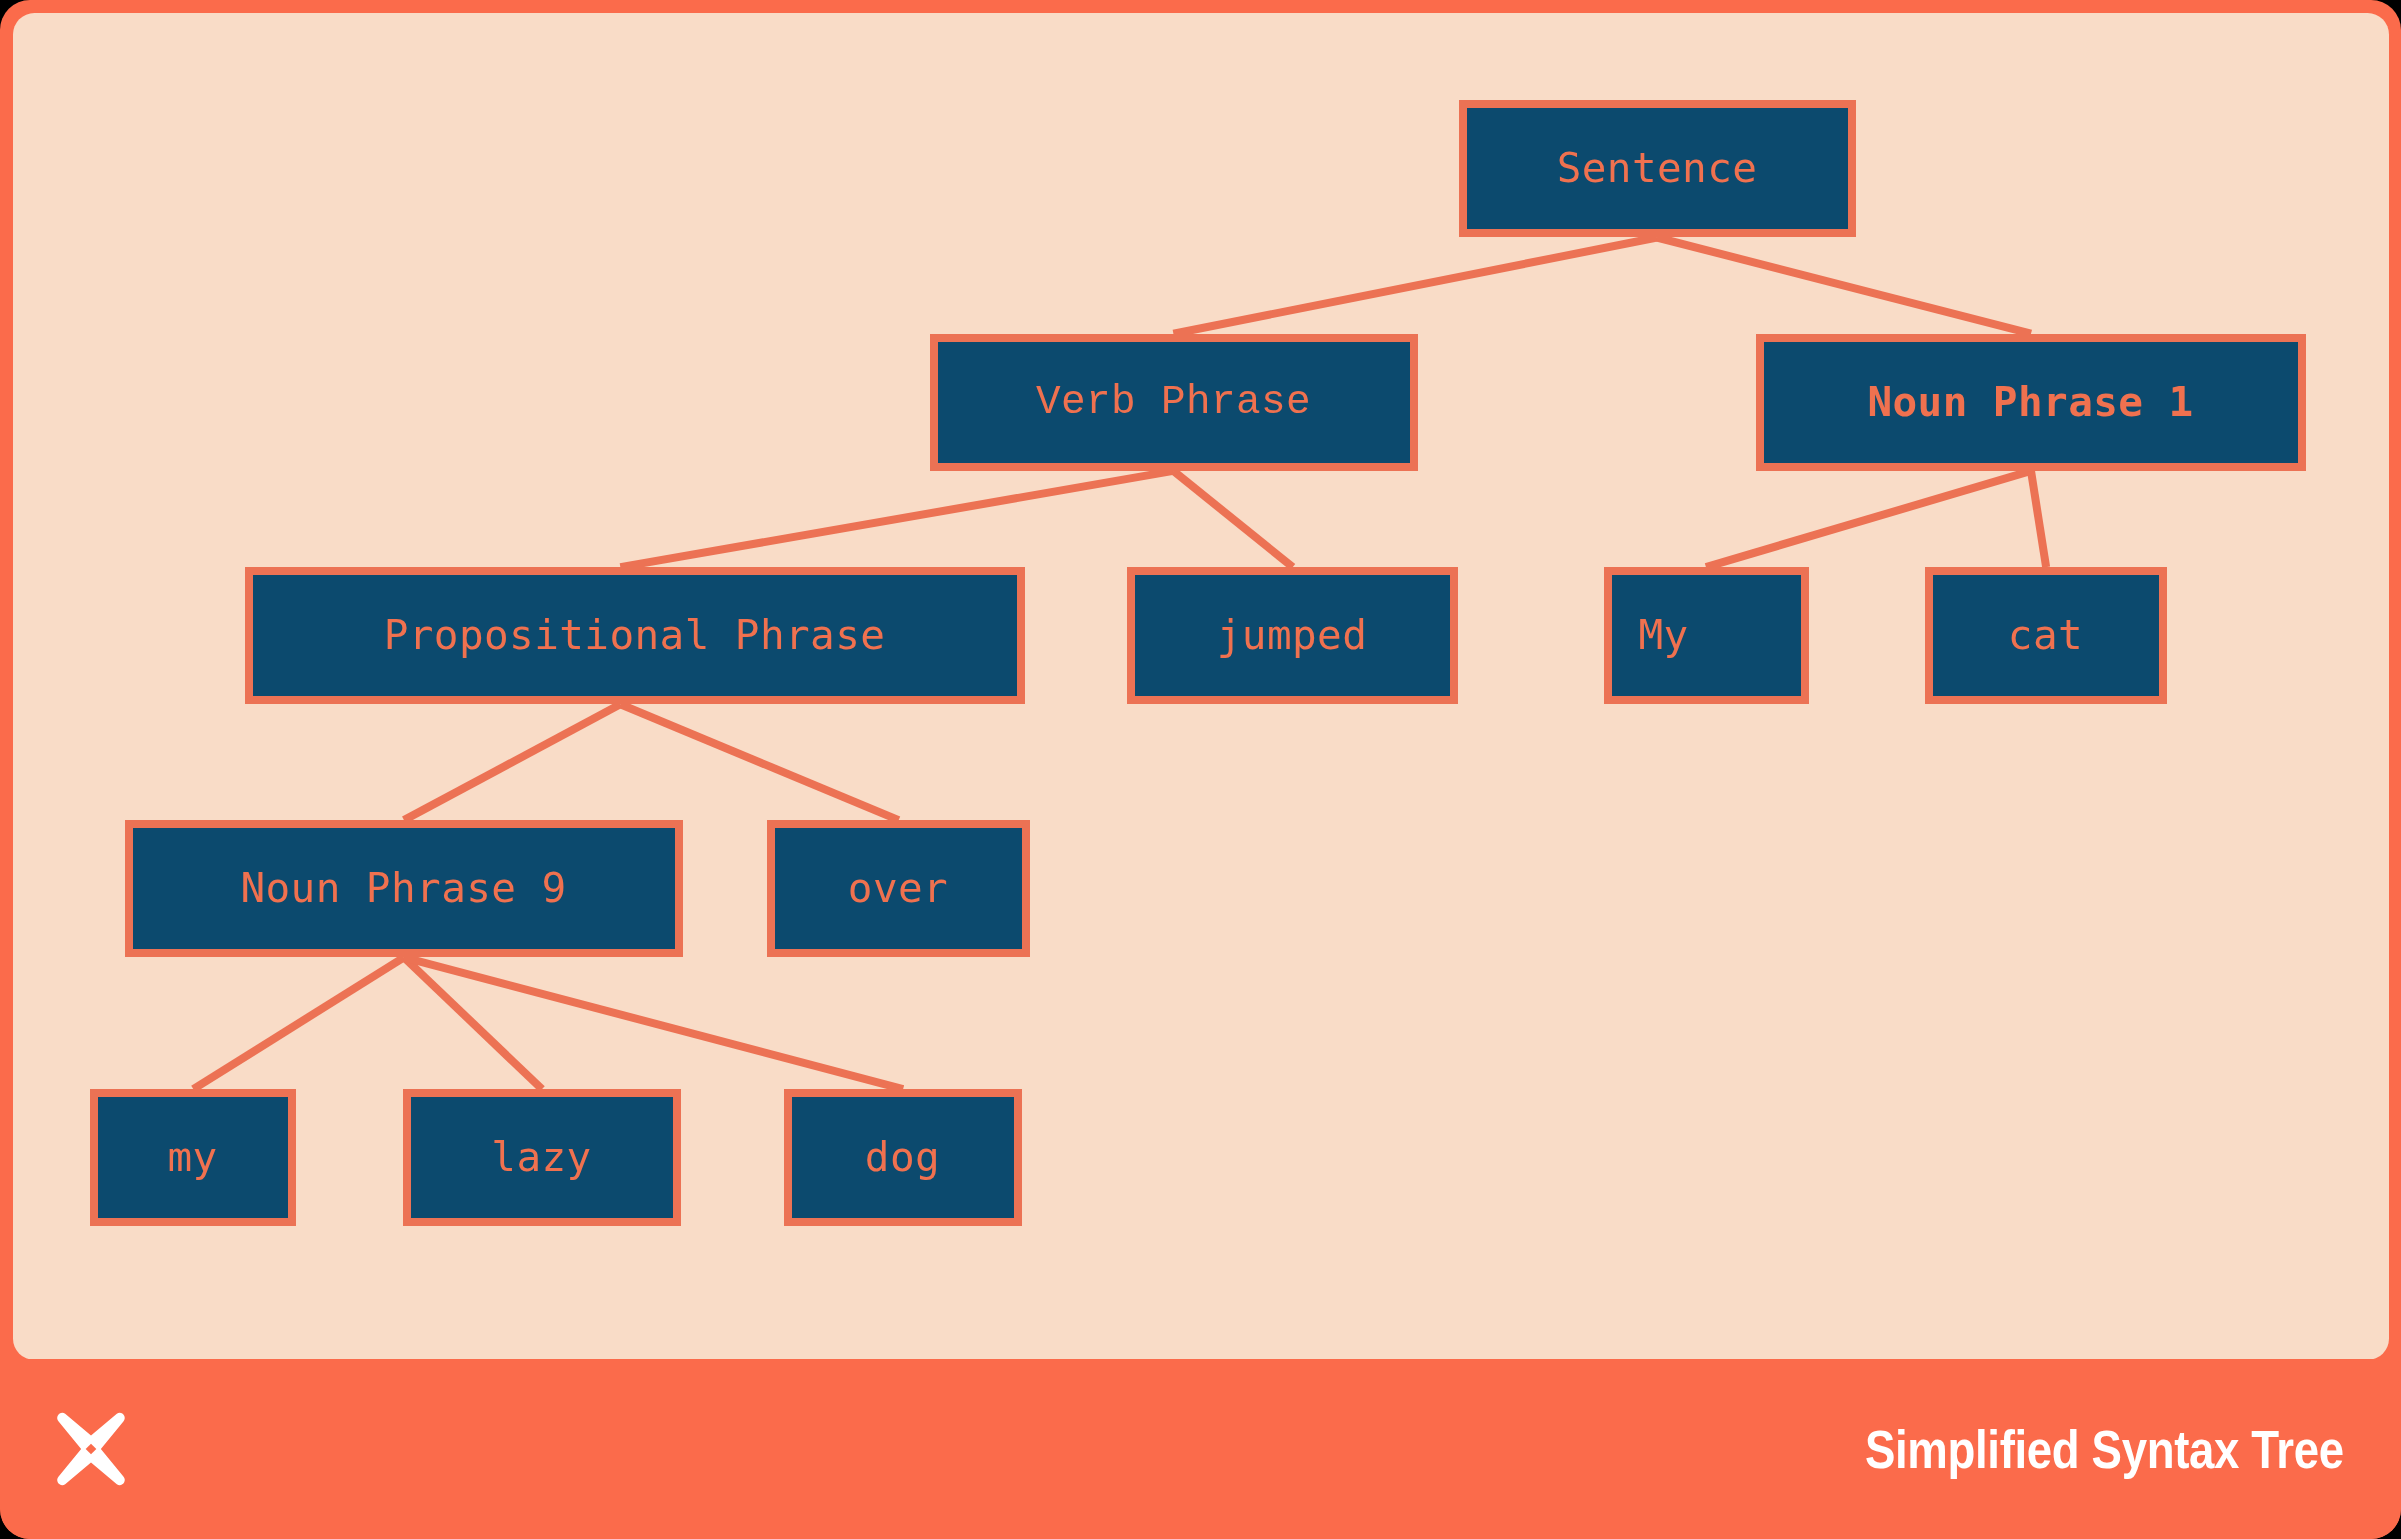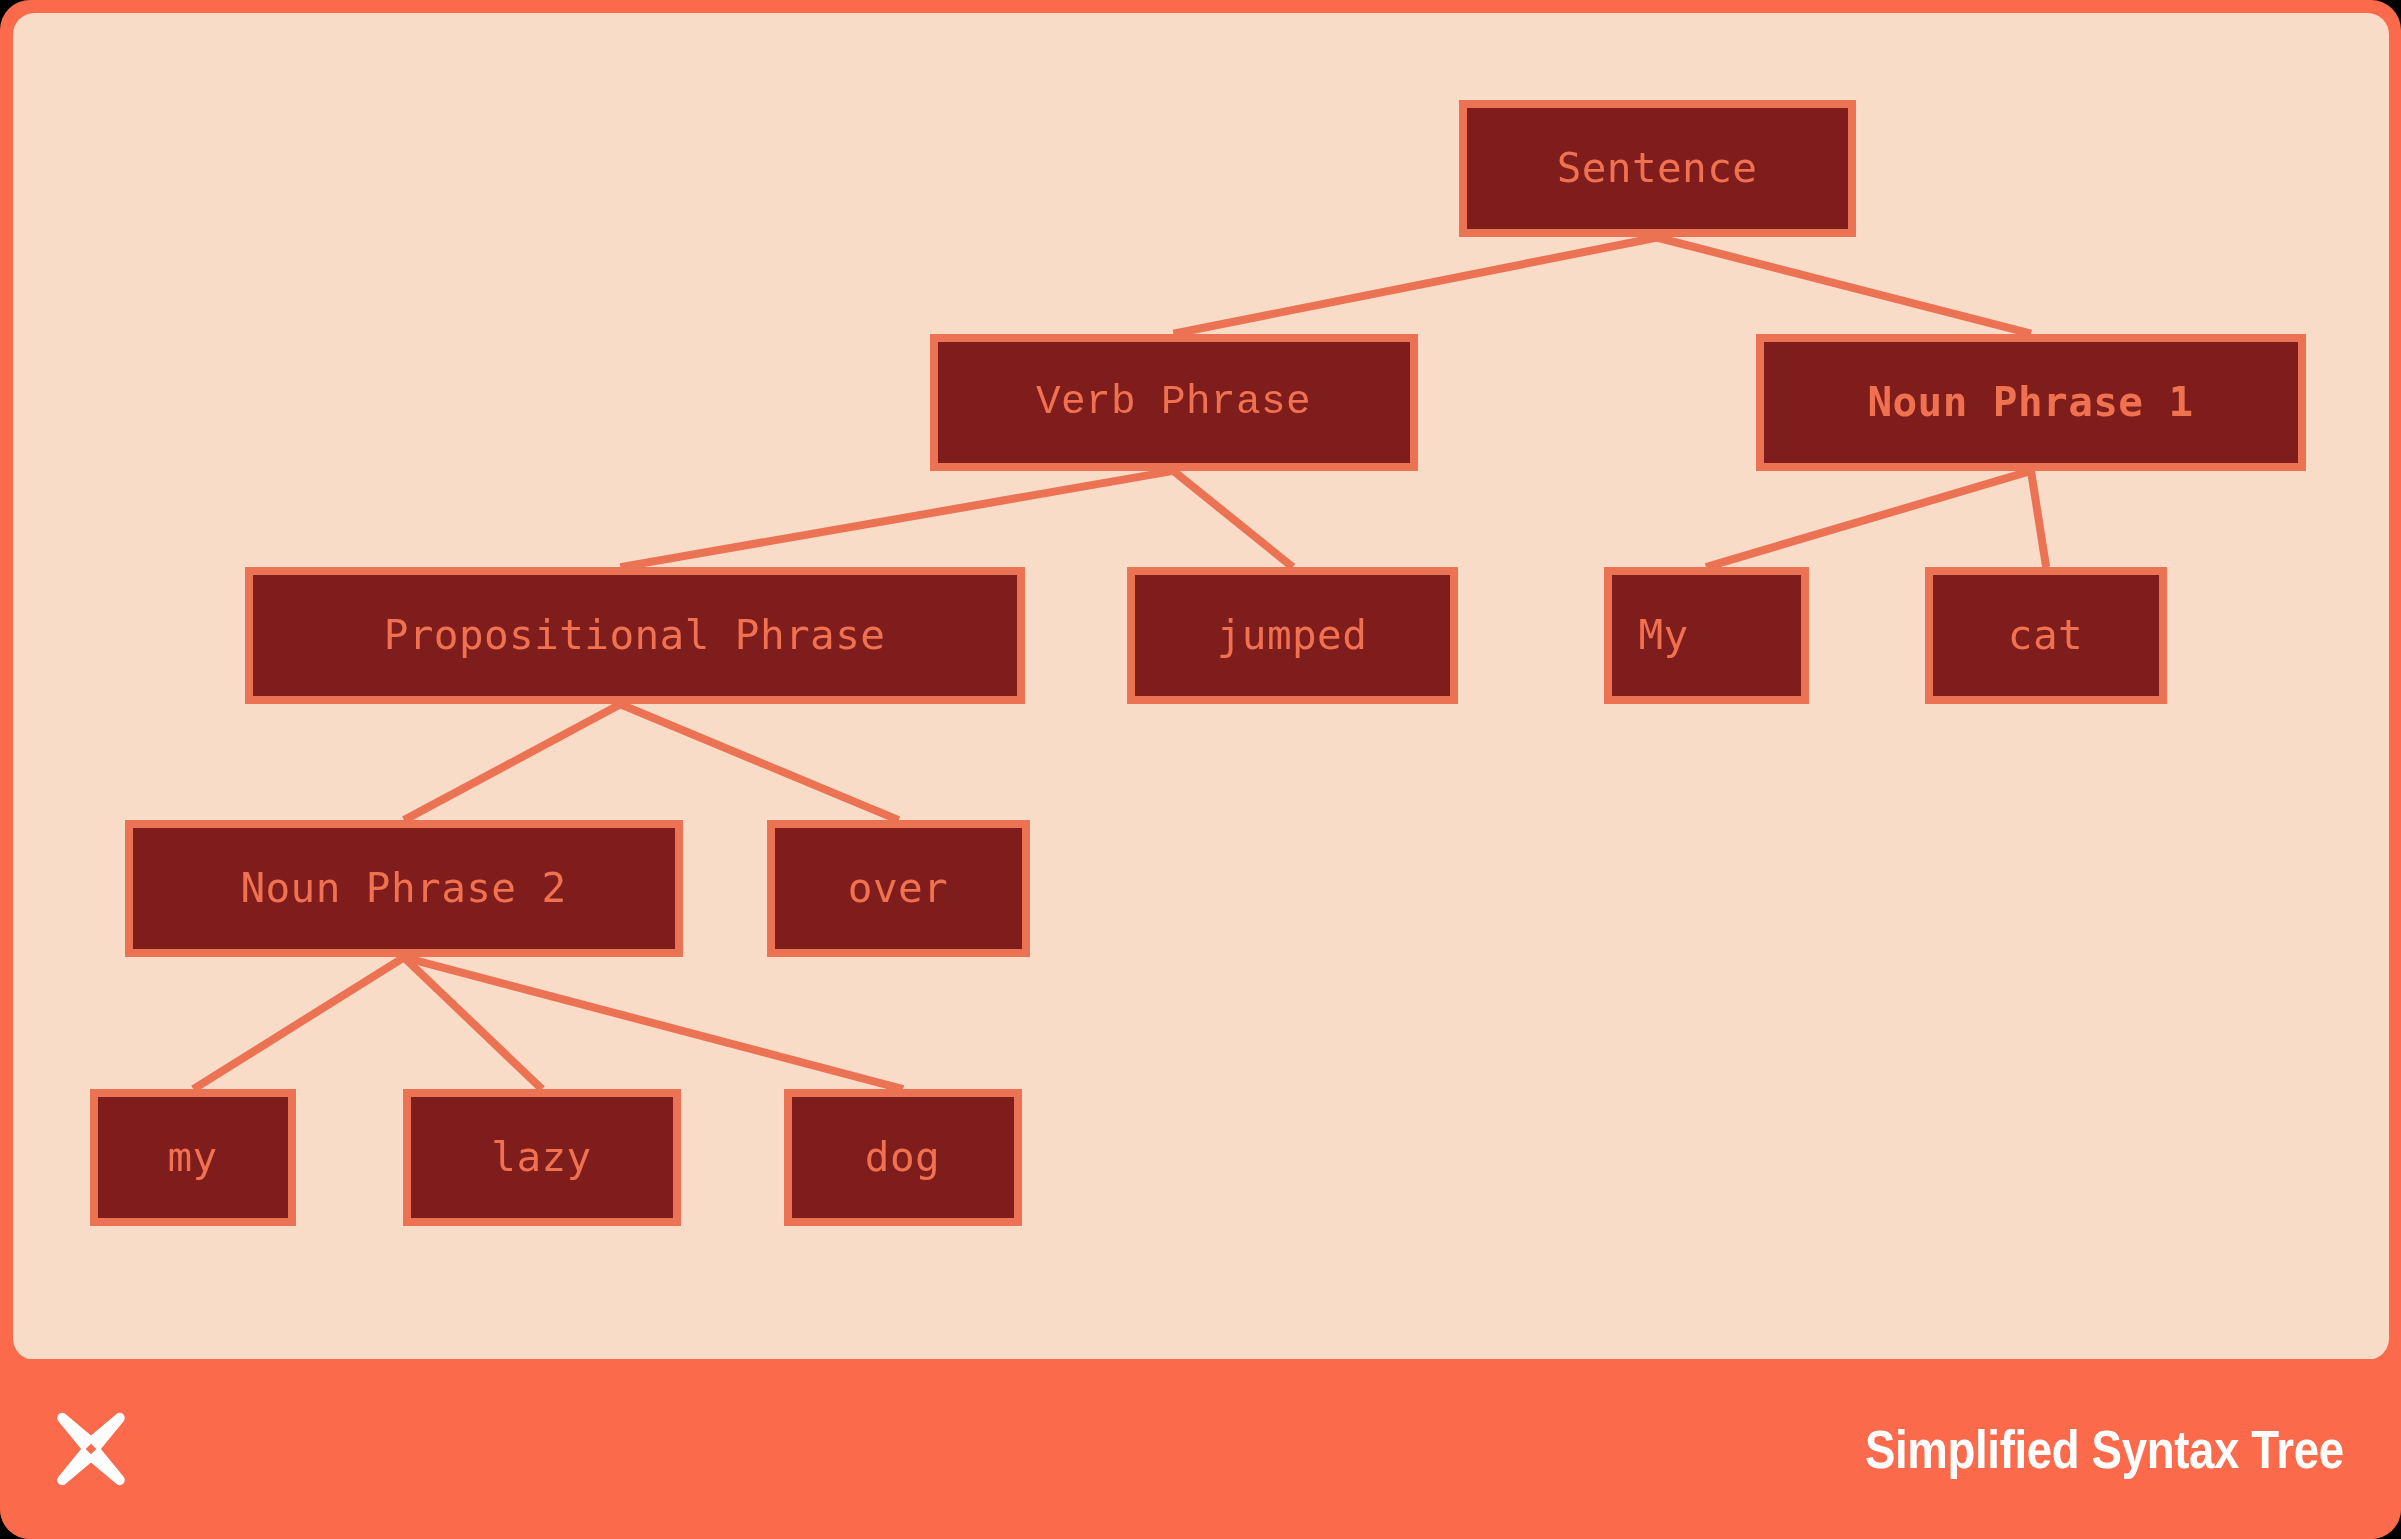--- a/index.html
+++ b/index.html
@@ -43,21 +43,21 @@
     left: 0; top: 0;
     width: 2376px;
     height: 1347px;
     pointer-events: none;
   }
 
   
   .node {
     position: absolute;
     box-sizing: border-box;
-    background: #7f1d1d;
+    background: #0c4a6e;
     border: 8px solid #EC7254;
     color: #F0714F;
     display: flex;
     align-items: center;
     justify-content: center;
     font-family: "DejaVu Sans Mono", monospace;
     font-size: 41px;
     font-weight: 400;
     letter-spacing: 0.4px;
     white-space: nowrap;
@@ -136,21 +136,21 @@
         <div class="node" style="left: 1114px; top: 554px; width: 331px; height: 137px;">
           <span>jumped</span>
         </div>
         <div class="node align-left" style="left: 1591px; top: 554px; width: 205px; height: 137px;">
           <span>My</span>
         </div>
         <div class="node" style="left: 1912px; top: 554px; width: 242px; height: 137px; text-align: center;">
           <span>cat</span>
         </div>
         <div class="node" style="left: 112px; top: 807px; width: 558px; height: 137px;">
-          <span>Noun Phrase 2</span>
+          <span>Noun Phrase 9</span>
         </div>
         <div class="node" style="left: 754px; top: 807px; width: 263px; height: 137px;">
           <span>over</span>
         </div>
         <div class="node" style="left: 77px; top: 1076px; width: 206px; height: 137px;">
           <span>my</span>
         </div>
         <div class="node" style="left: 390px; top: 1076px; width: 278px; height: 137px;">
           <span>lazy</span>
         </div>

